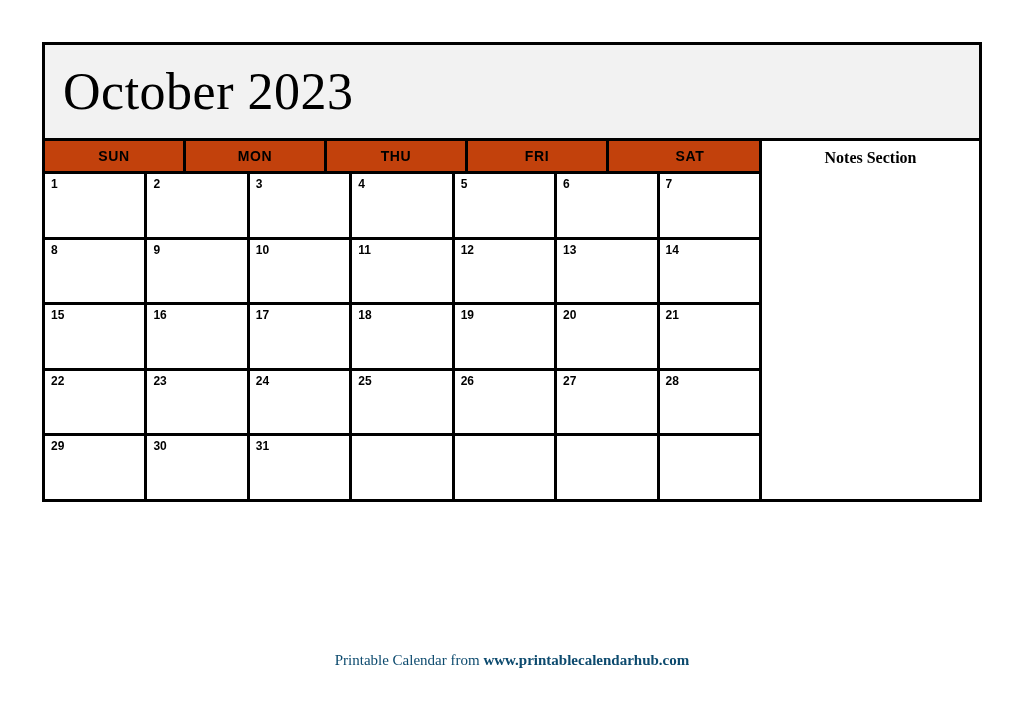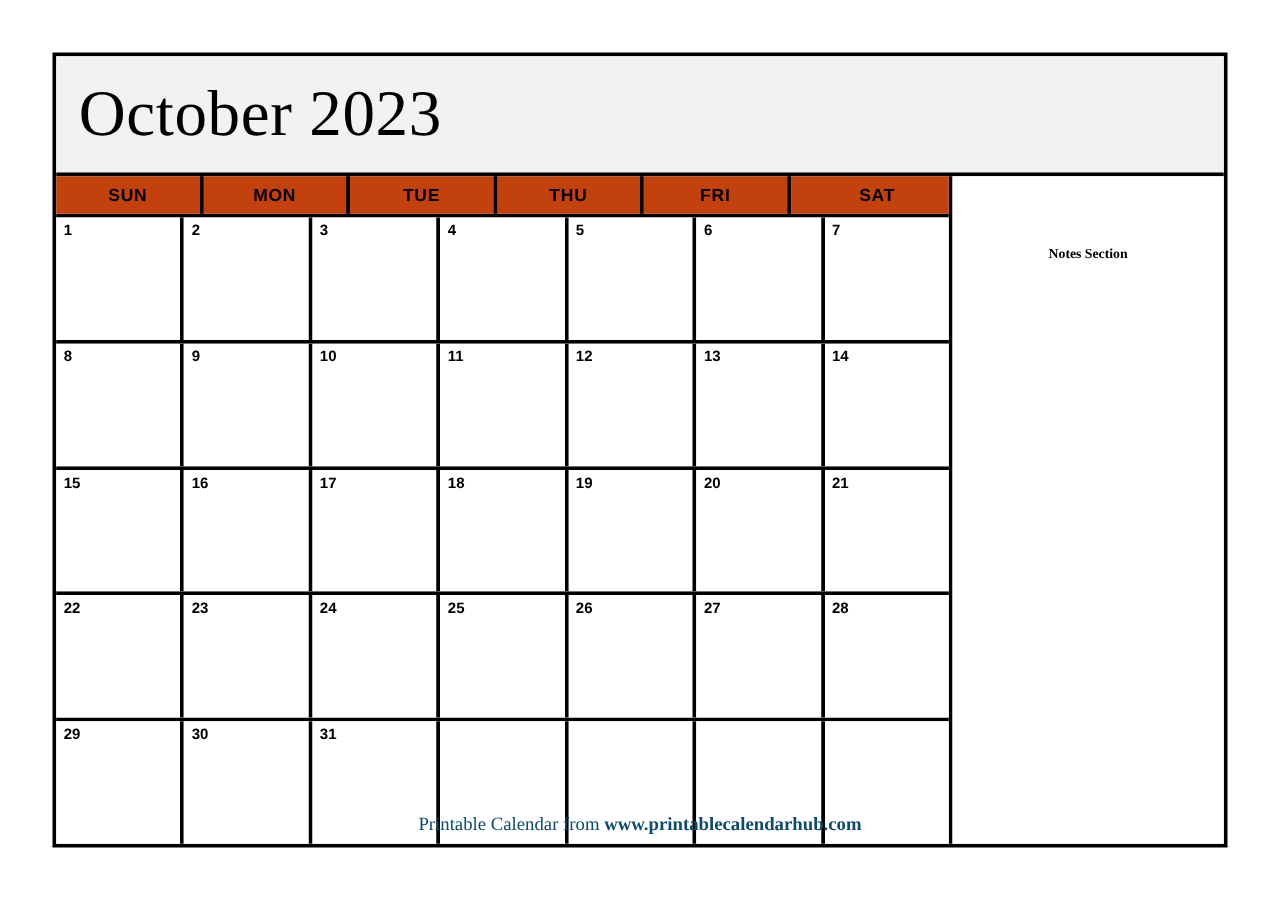--- a/index.html
+++ b/index.html
@@ -19,21 +19,21 @@
     width: 1024px;
     height: 724px;
     box-sizing: border-box;
   }
 
   .calendar-wrap {
     position: absolute;
     left: 42px;
     top: 42px;
     width: 940px;
-    height: 636px;
+    height: 460px;
     border: 3px solid #000000;
     box-sizing: border-box;
     display: flex;
     flex-direction: column;
     background: #ffffff;
   }
 
   
   .title-bar {
     height: 96px;
@@ -133,24 +133,23 @@
     flex: 1 1 auto;
     box-sizing: border-box;
     padding-top: 8px;
     display: flex;
     flex-direction: column;
     align-items: center;
     background: #ffffff;
   }
   .notes-title {
     font-family: "Liberation Serif", serif;
-    font-size: 11px;
+    font-size: 16px;
     font-weight: bold;
     color: #000000;
-    margin-top: 48px;
   }
   .notes-blank {
     flex: 1 1 auto;
     width: 100%;
   }
 
   .footer {
     position: absolute;
     left: 0;
     right: 0;
@@ -175,21 +174,20 @@
       <div class="title-text">October 2023</div>
     </div>
 
     <div class="cal-body">
 
       <div class="grid-area">
 
         <div class="dow-row">
           <div class="dow-cell">SUN</div>
           <div class="dow-cell">MON</div>
-          <div class="dow-cell">TUE</div>
           <div class="dow-cell">THU</div>
           <div class="dow-cell">FRI</div>
           <div class="dow-cell">SAT</div>
         </div>
 
         <div class="weeks">
 
           <div class="week-row">
             <div class="day-cell">
                 <span class="day-num">1</span>

